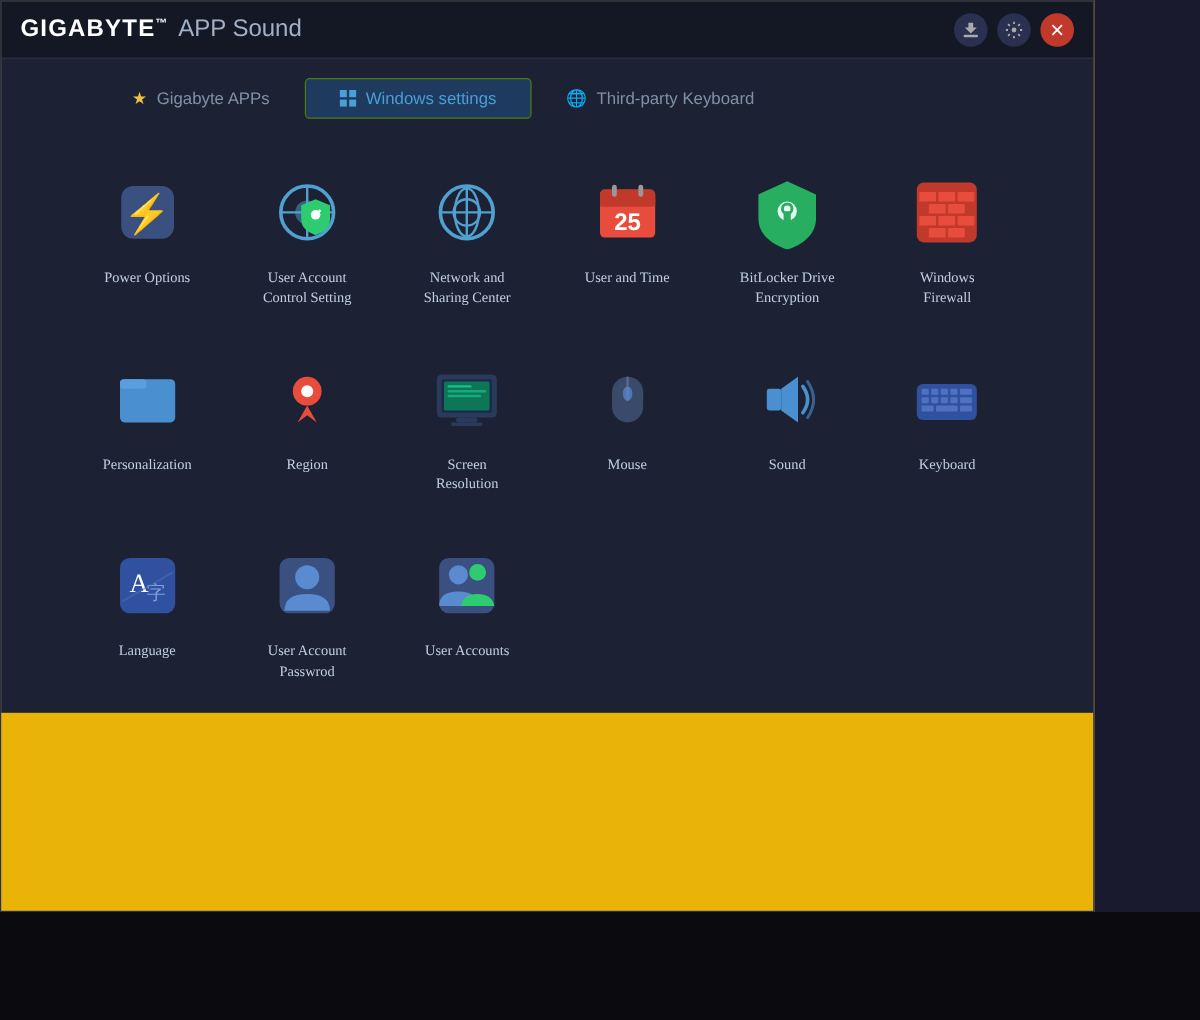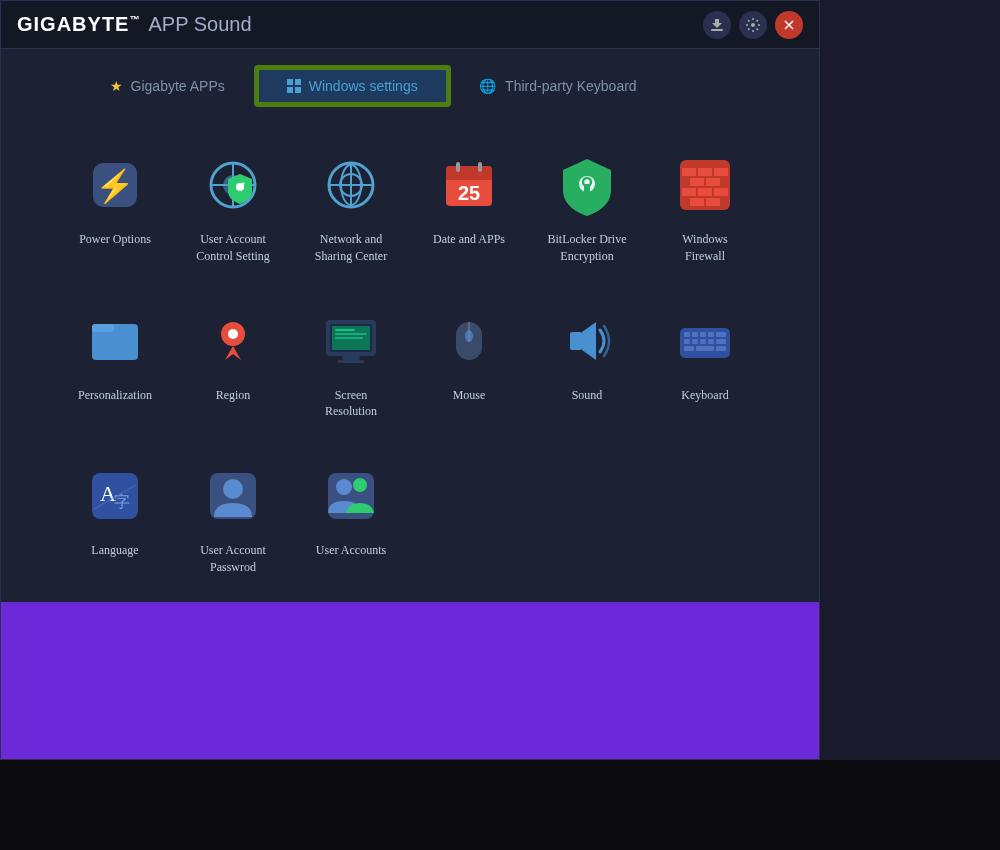--- a/index.html
+++ b/index.html
@@ -5,23 +5,23 @@
     * { margin: 0; padding: 0; box-sizing: border-box; }
     body {
       width: 1000px;
       height: 850px;
       background: #1a1a2e;
       font-family: 'Segoe UI', Arial, sans-serif;
       overflow: hidden;
     }
 
     .app-window {
-      width: 820px;
+      width: 912px;
       height: 760px;
-      background: #6d28d9;
+      background: #eab308;
       border: 1px solid #2a3050;
       position: relative;
     }
 
     .title-bar {
       height: 48px;
       background: #141824;
       display: flex;
       align-items: center;
       justify-content: space-between;
@@ -91,21 +91,21 @@
       color: #8090a8;
       display: flex;
       align-items: center;
       gap: 8px;
       border: 1px solid transparent;
     }
 
     .tab.active {
       background: #1e3a5f;
       color: #4a9fd4;
-      border: 5px solid #4d7c0f;
+      border: 1px solid #4d7c0f;
     }
 
     .content-area {
       padding: 16px 60px;
       background: #1c2233;
     }
 
     .icons-grid {
       display: grid;
       grid-template-columns: repeat(6, 1fr);
@@ -251,21 +251,21 @@
         <div class="icon-wrapper">
           <svg width="62" height="62" viewBox="0 0 62 62">
             <rect x="8" y="12" width="46" height="40" rx="4" fill="#e74c3c"></rect>
             <rect x="8" y="12" width="46" height="14" rx="4" fill="#c0392b"></rect>
             <rect x="8" y="20" width="46" height="6" fill="#c0392b"></rect>
             <text x="31" y="46" text-anchor="middle" font-size="20" font-weight="bold" fill="white">25</text>
             <rect x="18" y="8" width="4" height="10" rx="2" fill="#999"></rect>
             <rect x="40" y="8" width="4" height="10" rx="2" fill="#999"></rect>
           </svg>
         </div>
-        <span class="icon-label">Date and APPs</span>
+        <span class="icon-label">User and Time</span>
       </div>
 
       <div class="icon-item">
         <div class="icon-wrapper">
           <svg width="62" height="62" viewBox="0 0 62 62">
             <path d="M31 5 L55 16 L55 36 C55 50 43 58 31 62 C19 58 7 50 7 36 L7 16 Z" fill="#27ae60"></path>
             <circle cx="31" cy="30" r="8" fill="white" opacity="0.9"></circle>
             <rect x="28" y="30" width="6" height="10" rx="1" fill="#27ae60"></rect>
             <circle cx="31" cy="28" r="4" fill="none" stroke="#27ae60" stroke-width="2.5"></circle>
           </svg>

